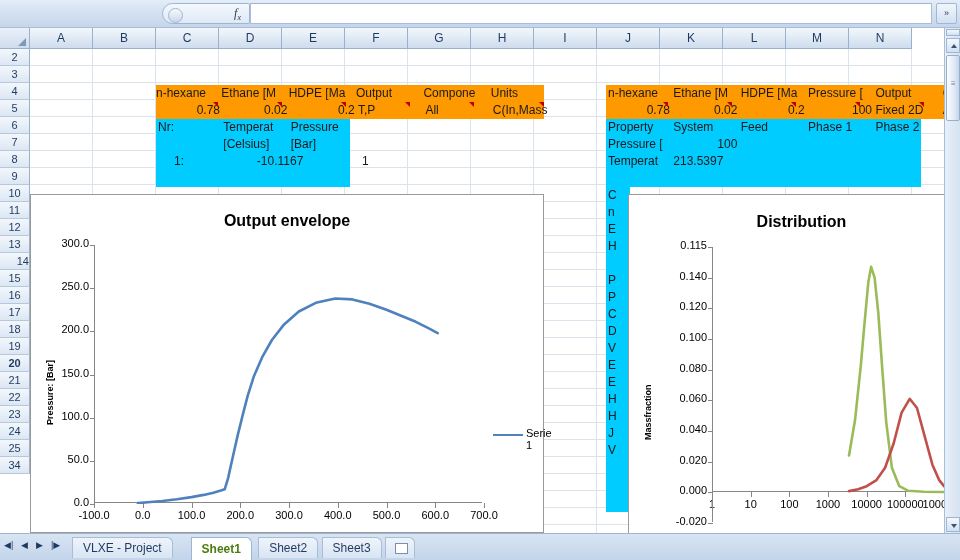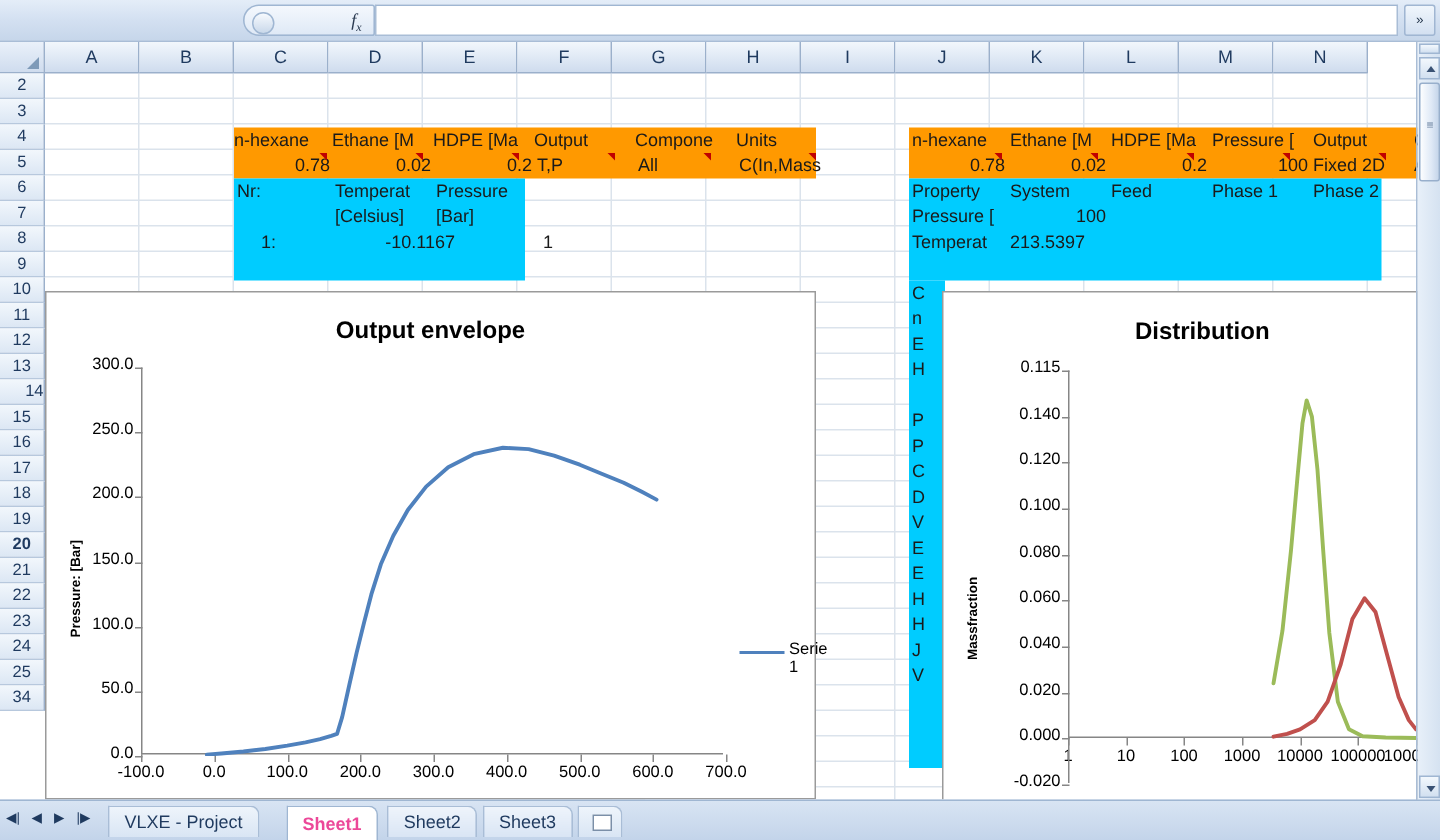--- a/index.html
+++ b/index.html
@@ -96,21 +96,21 @@
   
   .tabbar{position:absolute;left:0;bottom:0;width:960px;height:27px;
        background:linear-gradient(to bottom,#d8e4f3,#c3d4ea);border-top:1px solid #9fb6d2;box-sizing:border-box;}
   .navbtns{position:absolute;left:4px;top:4px;width:64px;height:18px;
        font-size:9px;color:#1f3a5f;}
   .navbtns span{position:absolute;top:2px;}
   .tab{position:absolute;top:3px;height:21px;line-height:20px;padding:0 10px;
        font-size:12px;color:#1f3a5f;box-sizing:border-box;
        background:linear-gradient(to bottom,#eef4fb,#d9e5f4);
        border:1px solid #a9bdd6;border-bottom:none;border-radius:0 6px 0 0;}
-  .tab.active{background:#fff;font-weight:bold;color:#ec4899;border-color:#9fb6d2;height:24px;line-height:23px;top:3px;}
+  .tab.active{background:#fff;font-weight:bold;color:#4d7c0f;border-color:#9fb6d2;height:24px;line-height:23px;top:3px;}
   .newsheet{position:absolute;top:3px;height:21px;width:30px;
        background:linear-gradient(to bottom,#eef4fb,#d9e5f4);border:1px solid #a9bdd6;
        border-bottom:none;border-radius:0 6px 0 0;box-sizing:border-box;}
   .newsheet:after{content:"";position:absolute;left:9px;top:5px;width:11px;height:9px;
        border:1px solid #7b8fa8;background:#fff;}
 </style>
 </head>
 <body>
 
 <div class="app">

